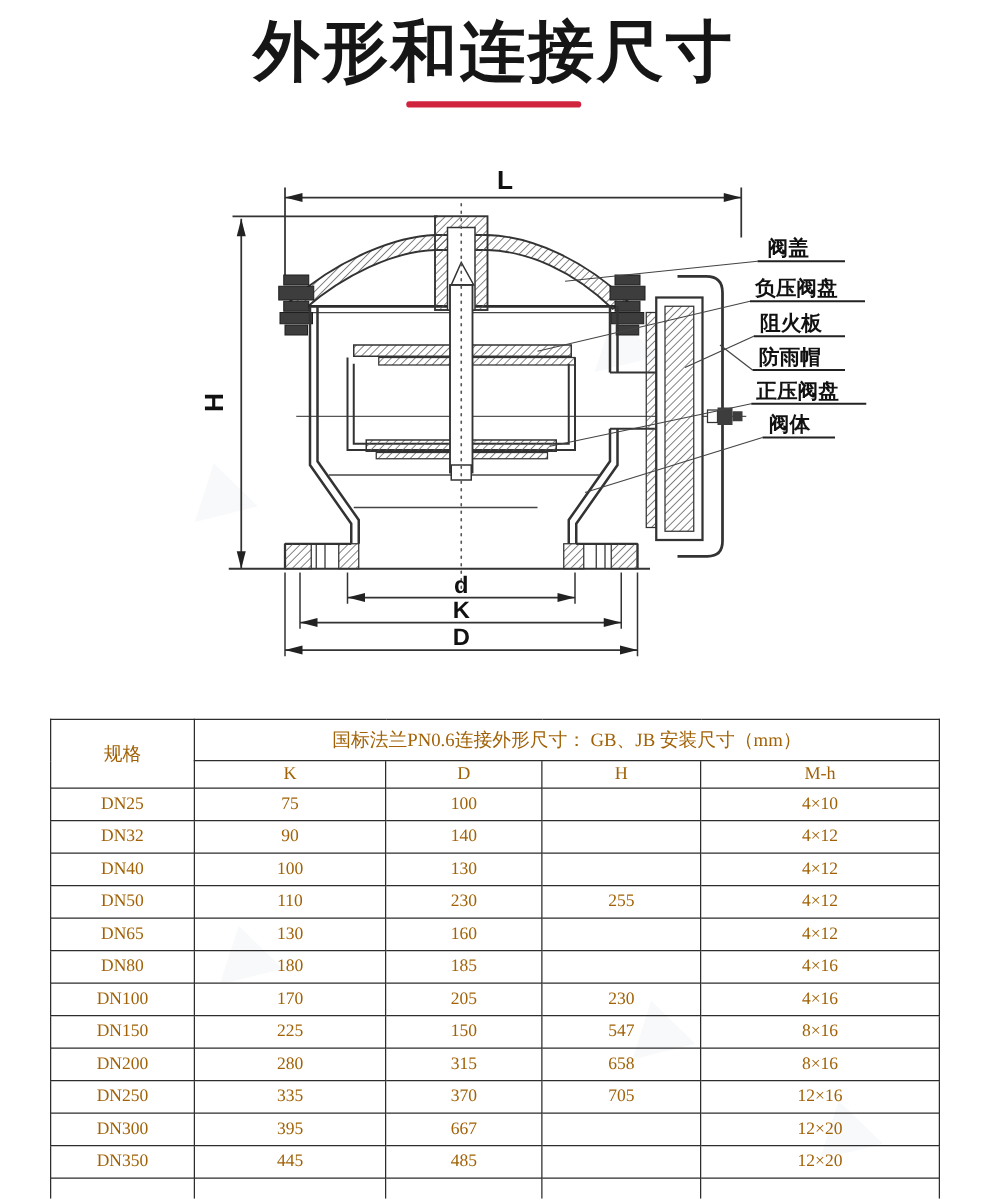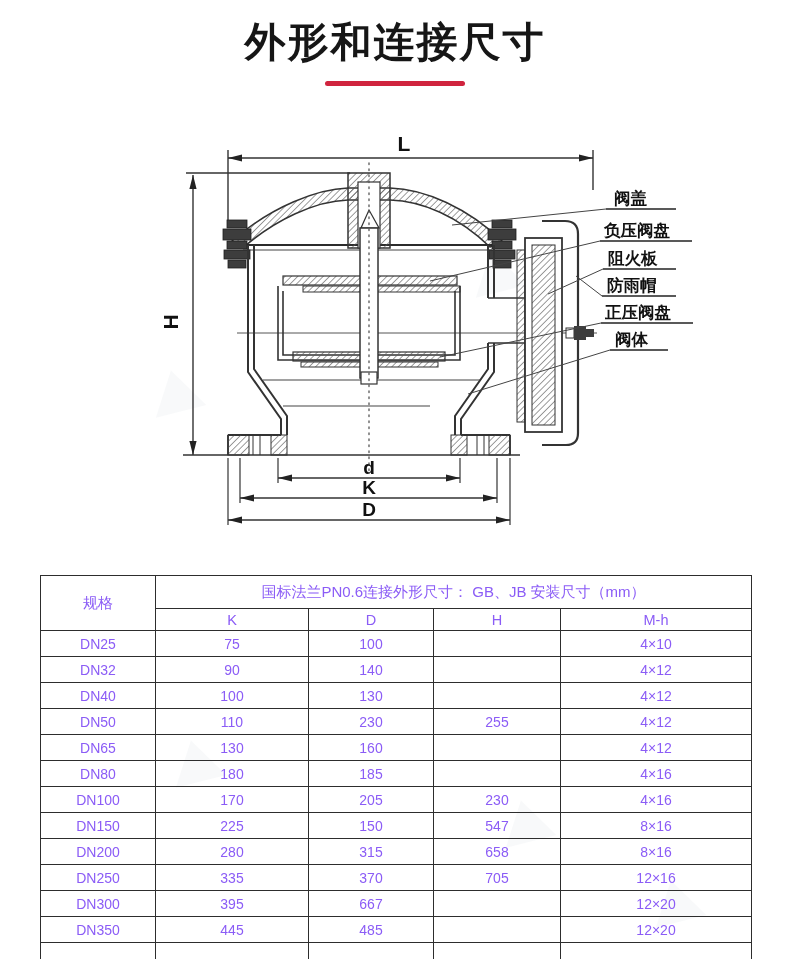--- a/index.html
+++ b/index.html
@@ -2,36 +2,36 @@
 <html><head>
 <meta charset="utf-8">
 <style>
   * { margin:0; padding:0; box-sizing:border-box; }
   html,body { width:790px; height:959px; background:#ffffff; overflow:hidden;
     font-family:"Liberation Sans","DejaVu Sans",sans-serif; }
   .page { position:relative; width:790px; height:959px; background:#ffffff; }
 
   
   .hdr { position:absolute; top:0; left:0; width:790px; text-align:center; }
-  .hdr h1 { padding-top:16px; font-size:41px; line-height:52px; font-weight:bold;
+  .hdr h1 { padding-top:16px; font-size:53px; line-height:52px; font-weight:bold;
     color:#161616; letter-spacing:2px; }
   .red-bar { width:140px; height:5px; border-radius:3px; margin:13px auto 0 auto; }
 
   
   .wm { position:absolute; width:0; height:0;
     border-left:26px solid transparent; border-right:26px solid transparent;
     border-bottom:42px solid #7e8aa0; opacity:0.055; transform:rotate(-14deg); }
 
   
   .diagram-wrap { position:absolute; top:128px; left:0; width:790px; height:437px; }
   svg text { font-family:"Liberation Sans","DejaVu Sans",sans-serif; }
 
   
   .tbl-wrap { position:absolute; top:575px; left:40px; width:711px; }
-  table { border-collapse:collapse; table-layout:fixed; width:711px; color:#8b5cf6; }
+  table { border-collapse:collapse; table-layout:fixed; width:711px; color:#a16207;font-family:Liberation Serif, serif; }
   th, td { border:1px solid #2d2d2d; text-align:center; vertical-align:middle;
     font-weight:normal; overflow:hidden; white-space:nowrap; }
   .row-group th { height:33px; font-size:15px; }
   .row-sub th { height:22px; font-size:14.5px; }
   tbody td { height:26px; font-size:14px; }
   tr.cut td { height:16px; border-bottom:none; }
 </style>
 </head>
 <body>
 

